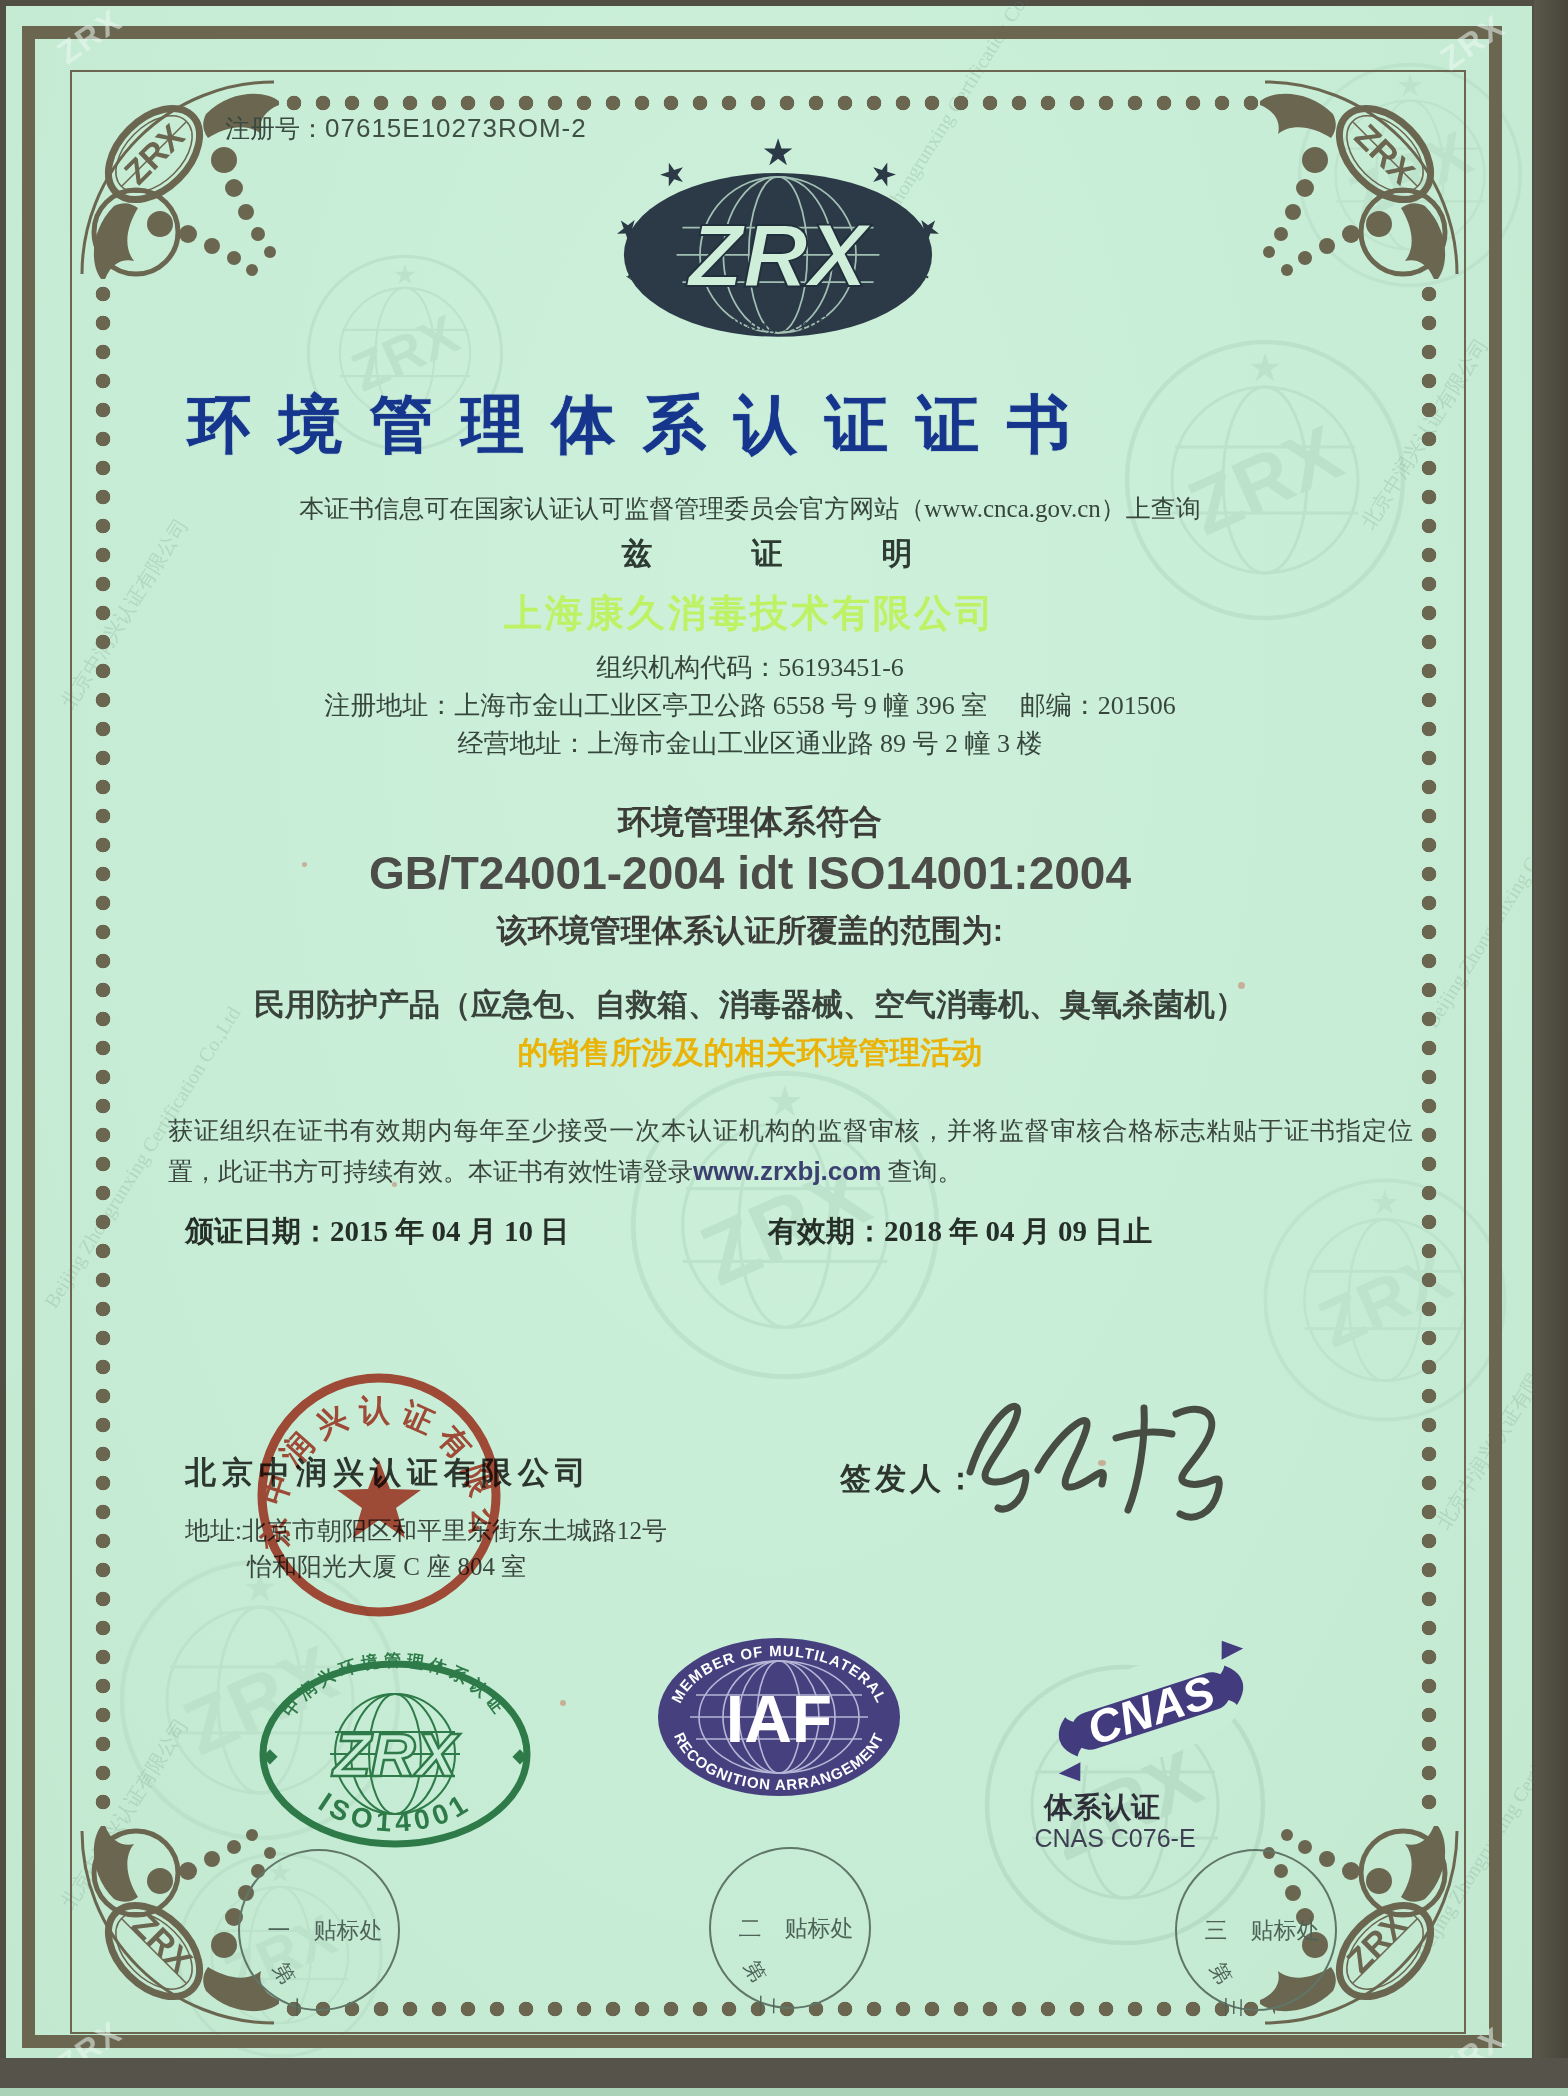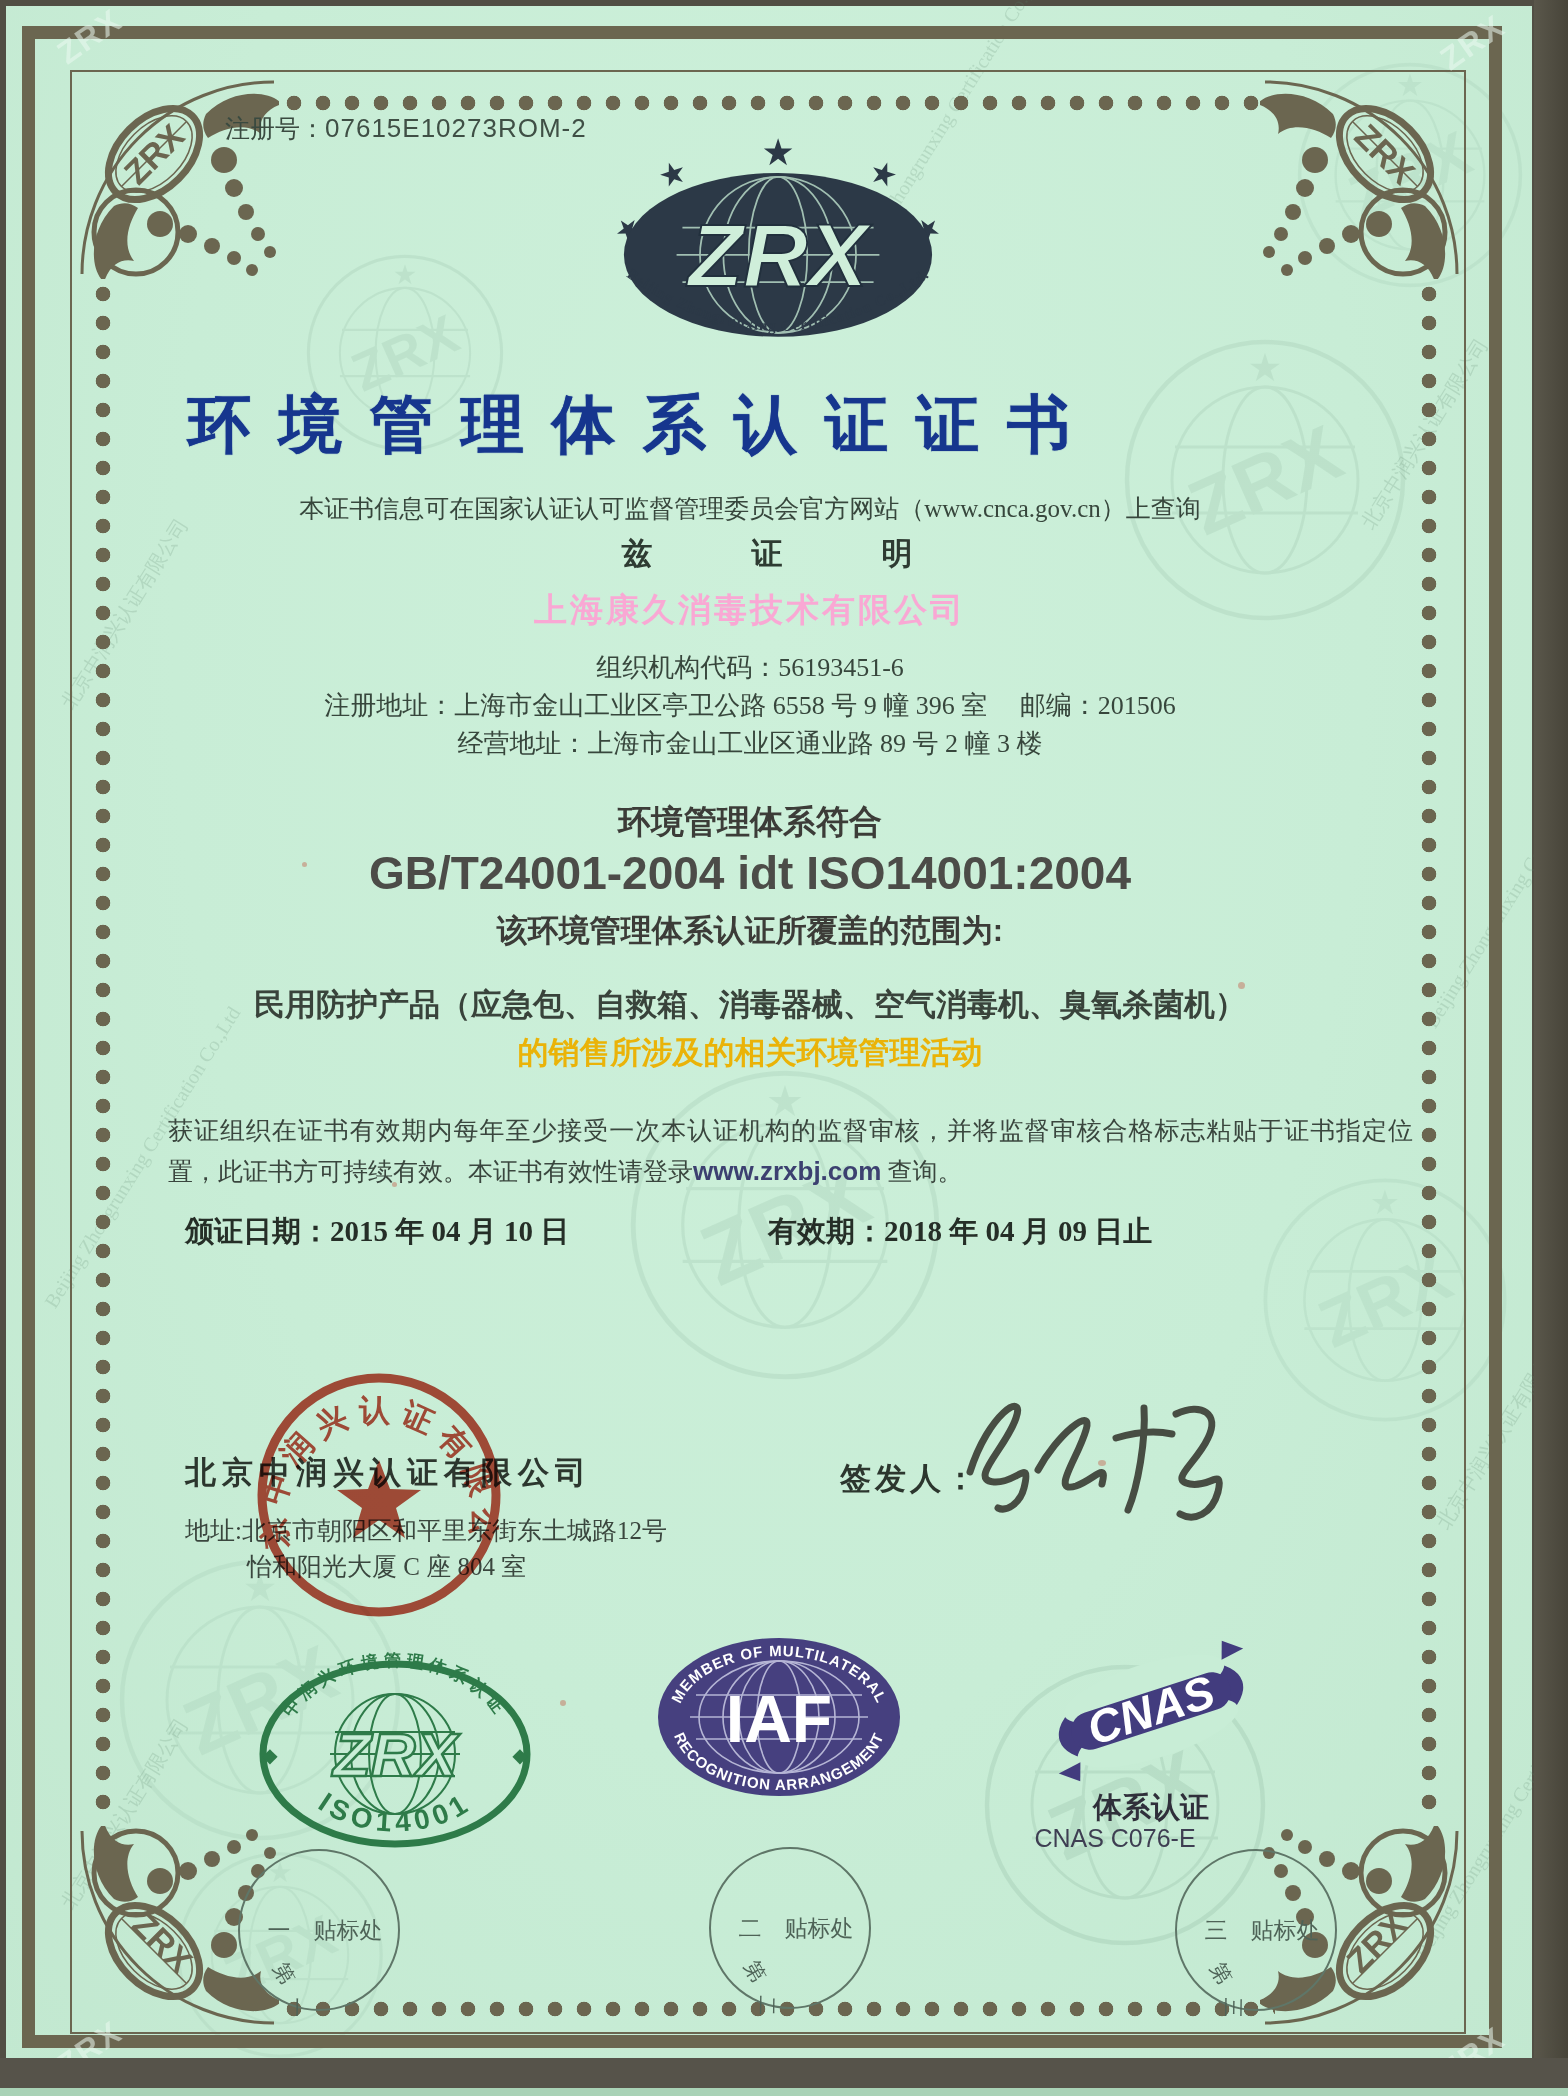--- a/index.html
+++ b/index.html
@@ -238,21 +238,21 @@
     <text font-size="15.5" font-weight="bold" fill="#2c3947" letter-spacing="1" font-family="Liberation Serif, serif">
       <textPath href="#mainarc" startOffset="50%" text-anchor="middle">Beijing Zhongrunxing Certification Co.,Ltd.</textPath>
     </text>
   </svg>
 
   <div class="abs title serif" style="top:382px">环境管理体系认证证书</div>
 
   <div class="abs ctr serif ink" style="top:492px;font-size:25px">本证书信息可在国家认证认可监督管理委员会官方网站（www.cnca.gov.cn）上查询</div>
   <div class="abs ctr serif" style="top:533px;font-size:31px;font-weight:bold;color:#2e3b32;letter-spacing:34px;padding-left:34px">兹　证　明</div>
 
-  <div class="abs ctr serif" style="top:588px;font-size:33px;font-weight:bold;color:#f9a8d4;letter-spacing:3px">上海康久消毒技术有限公司</div>
+  <div class="abs ctr serif" style="top:588px;font-size:38px;font-weight:bold;color:#bef264;letter-spacing:3px">上海康久消毒技术有限公司</div>
   <div class="abs ctr serif ink" style="top:650px;font-size:26px">组织机构代码：56193451-6</div>
   <div class="abs ctr serif ink" style="top:688px;font-size:26px">注册地址：上海市金山工业区亭卫公路 6558 号 9 幢 396 室　 邮编：201506</div>
   <div class="abs ctr serif ink" style="top:726px;font-size:26px">经营地址：上海市金山工业区通业路 89 号 2 幢 3 楼</div>
 
   <div class="abs ctr sans" style="top:800px;font-size:33px;font-weight:bold;color:#3c3c38">环境管理体系符合</div>
   <div class="abs ctr sans" style="top:846px;font-size:46px;font-weight:bold;color:#4c4c48">GB/T24001-2004 idt  ISO14001:2004</div>
   <div class="abs ctr sans" style="top:910px;font-size:31px;font-weight:bold;color:#3c3c38">该环境管理体系认证所覆盖的范围为:</div>
   <div class="abs ctr sans" style="top:984px;font-size:31px;font-weight:bold;color:#39433b">民用防护产品（应急包、自救箱、消毒器械、空气消毒机、臭氧杀菌机）</div>
   <div class="abs ctr sans" style="top:1032px;font-size:31px;font-weight:bold;color:#eab308">的销售所涉及的相关环境管理活动</div>
 
@@ -353,21 +353,21 @@
       <ellipse cx="107" cy="75" rx="96" ry="42" fill="#423c7e"></ellipse>
       <ellipse cx="107" cy="52" rx="84" ry="24" fill="#c8edd6"></ellipse>
       <ellipse cx="107" cy="98" rx="84" ry="24" fill="#c8edd6"></ellipse>
       <path d="M14,75 Q40,38 107,33 Q174,38 200,75 Q174,112 107,117 Q40,112 14,75 Z" fill="none"></path>
       <rect x="24" y="56" width="166" height="38" rx="19" fill="#423c7e"></rect>
       <polygon points="196,30 214,44 190,48" fill="#423c7e"></polygon>
       <polygon points="18,120 0,106 24,102" fill="#423c7e"></polygon>
       <text x="107" y="90" font-size="46" font-weight="bold" font-style="italic" text-anchor="middle" fill="#ffffff" font-family="Liberation Sans, sans-serif">CNAS</text>
     </g>
   </svg>
-  <div class="abs sans" style="left:1044px;top:1788px;width:214px;text-align:center;font-size:29px;font-weight:bold;color:#2f2f3a">体系认证</div>
+  <div class="abs sans" style="left:1044px;top:1788px;width:214px;font-size:29px;font-weight:bold;color:#2f2f3a">体系认证</div>
   <div class="abs sans" style="left:1008px;top:1824px;width:214px;text-align:center;font-size:25px;color:#3e3e52">CNAS C076-E</div>
 
   <svg class="abs" style="left:233px;top:1844px" width="172" height="172" viewBox="0 0 172 172">
     <defs>
         <path id="ringpath1" d="M 38,125 A 62,62 0 1 1 37.9,124.9" fill="none"></path>
       </defs>
     <circle cx="86" cy="86" r="80" fill="none" stroke="#5f7668" stroke-width="2"></circle>
     <text font-size="21" fill="#4e6357" letter-spacing="12" font-family="Liberation Serif, serif">
       <textPath href="#ringpath1">第一次监督审核标志</textPath>
     </text>

